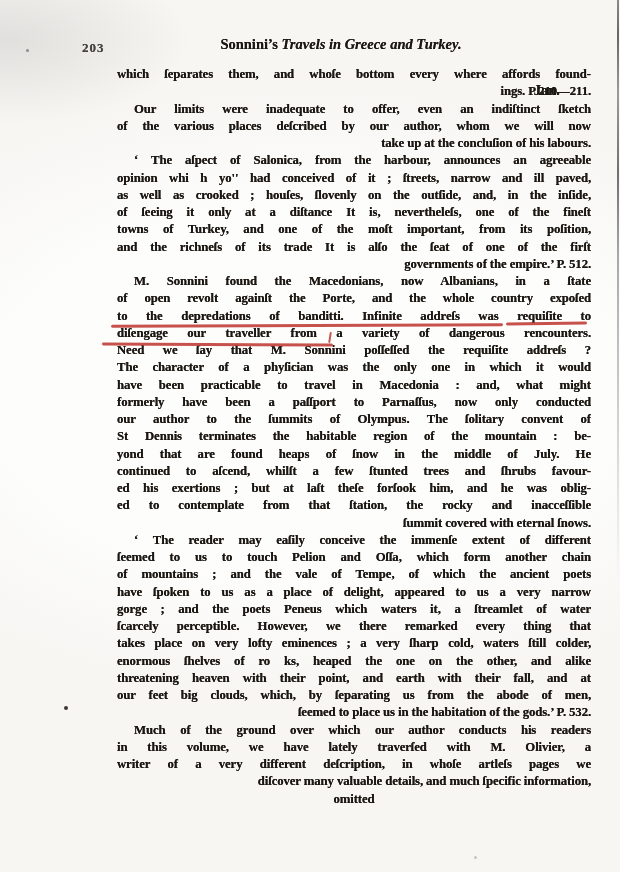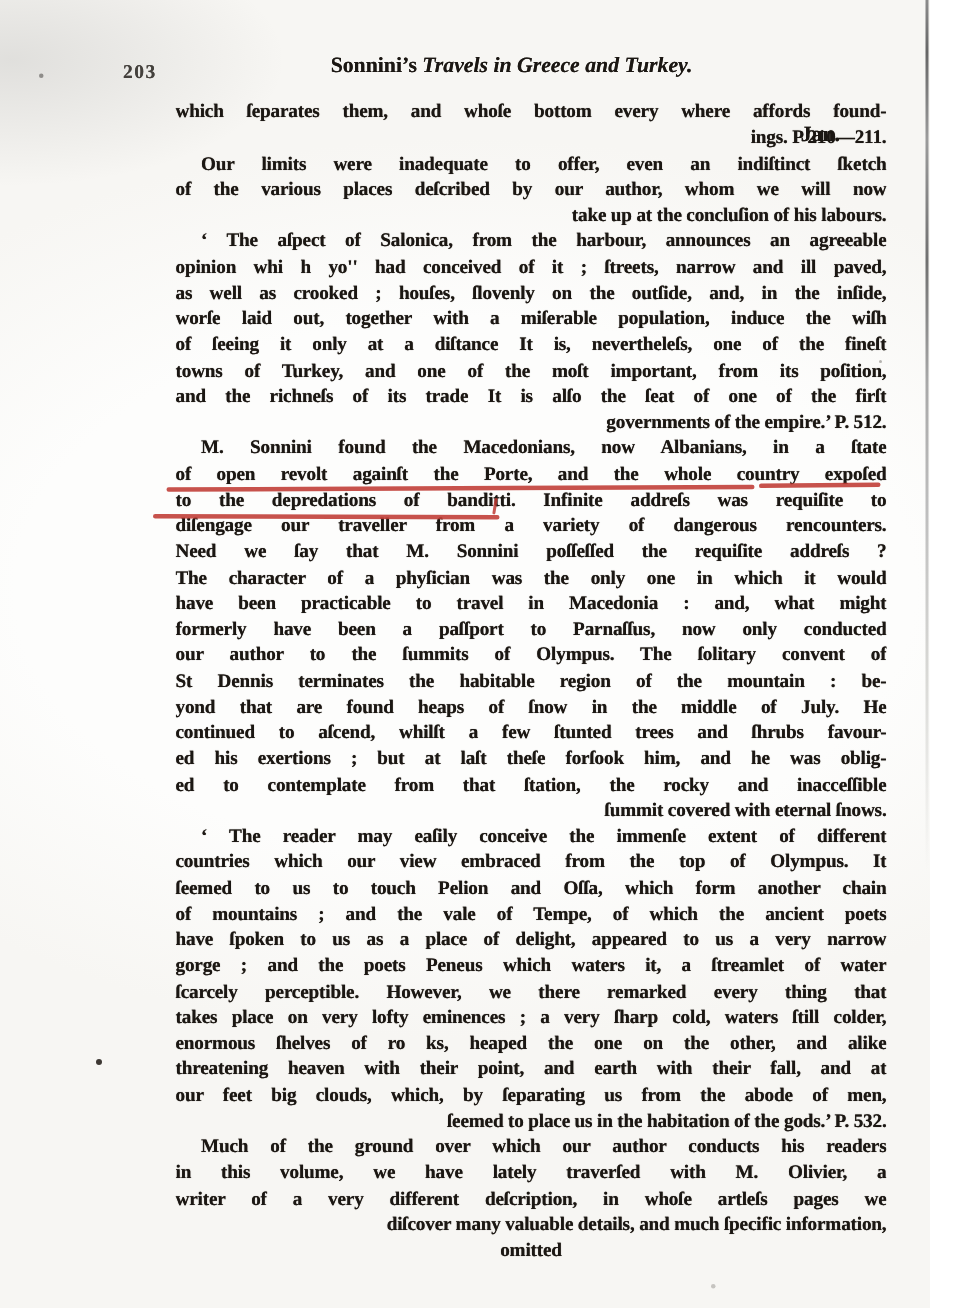--- a/index.html
+++ b/index.html
@@ -65,42 +65,40 @@
 
   <div id="col">
     <div class="ln">which ſeparates them, and whoſe bottom every where affords found-</div>
     <div class="ln end">ings.   P 210—211.</div>
     <div class="ln ind">Our limits were inadequate to offer, even an indiſtinct ſketch</div>
     <div class="ln">of the various places deſcribed by our author, whom we will now</div>
     <div class="ln end">take up at the concluſion of his labours.</div>
     <div class="ln ind">‘ The aſpect of Salonica, from the harbour, announces an agreeable</div>
     <div class="ln">opinion whi h yo'' had conceived of it ; ſtreets, narrow and ill paved,</div>
     <div class="ln">as well as crooked ; houſes, ſlovenly on the outſide, and, in the inſide,</div>
-    <div class="ln">worſe laid out, together with a miſerable population, induce the wiſh</div>
     <div class="ln">of ſeeing it only at a diſtance    It is, nevertheleſs, one of the fineſt</div>
     <div class="ln">towns of Turkey, and one of the moſt important, from its poſition,</div>
     <div class="ln">and the richneſs of its trade    It is alſo the ſeat of one of the firſt</div>
     <div class="ln end">governments of the empire.’   P. 512.</div>
     <div class="ln ind">M. Sonnini found the Macedonians, now Albanians, in a ſtate</div>
     <div class="ln">of open revolt againſt the Porte, and the whole country expoſed</div>
     <div class="ln">to the depredations of banditti.   Infinite addreſs was requiſite to</div>
     <div class="ln">diſengage our traveller from a variety of dangerous rencounters.</div>
     <div class="ln">Need we ſay that M. Sonnini poſſeſſed the requiſite addreſs ?</div>
     <div class="ln">The character of a phyſician was the only one in which it would</div>
     <div class="ln">have been practicable to travel in Macedonia : and, what might</div>
     <div class="ln">formerly have been a paſſport to Parnaſſus, now only conducted</div>
     <div class="ln">our author to the ſummits of Olympus.   The ſolitary convent of</div>
     <div class="ln">St Dennis terminates the habitable region of the mountain : be-</div>
     <div class="ln">yond that are found heaps of ſnow in the middle of July.   He</div>
     <div class="ln">continued to aſcend, whilſt a few ſtunted trees and ſhrubs favour-</div>
     <div class="ln">ed his exertions ; but at laſt theſe forſook him, and he was oblig-</div>
     <div class="ln">ed to contemplate from that ſtation, the rocky and inacceſſible</div>
     <div class="ln end">ſummit covered with eternal ſnows.</div>
     <div class="ln ind">‘ The reader may eaſily conceive the immenſe extent of different</div>
-    <div class="ln">countries which our view embraced from the top of Olympus.   It</div>
     <div class="ln">ſeemed to us to touch Pelion and Oſſa, which form another chain</div>
     <div class="ln">of mountains ; and the vale of Tempe, of which the ancient poets</div>
     <div class="ln">have ſpoken to us as a place of delight, appeared to us a very narrow</div>
     <div class="ln">gorge ; and the poets Peneus which waters it, a ſtreamlet of water</div>
     <div class="ln">ſcarcely perceptible.   However, we there remarked every thing that</div>
     <div class="ln">takes place on very lofty eminences ; a very ſharp cold, waters ſtill colder,</div>
     <div class="ln">enormous ſhelves of ro ks, heaped the one on the other, and alike</div>
     <div class="ln">threatening heaven with their point, and earth with their fall, and at</div>
     <div class="ln">our feet big clouds, which, by ſeparating us from the abode of men,</div>
     <div class="ln end">ſeemed to place us in the habitation of the gods.’   P. 532.</div>

